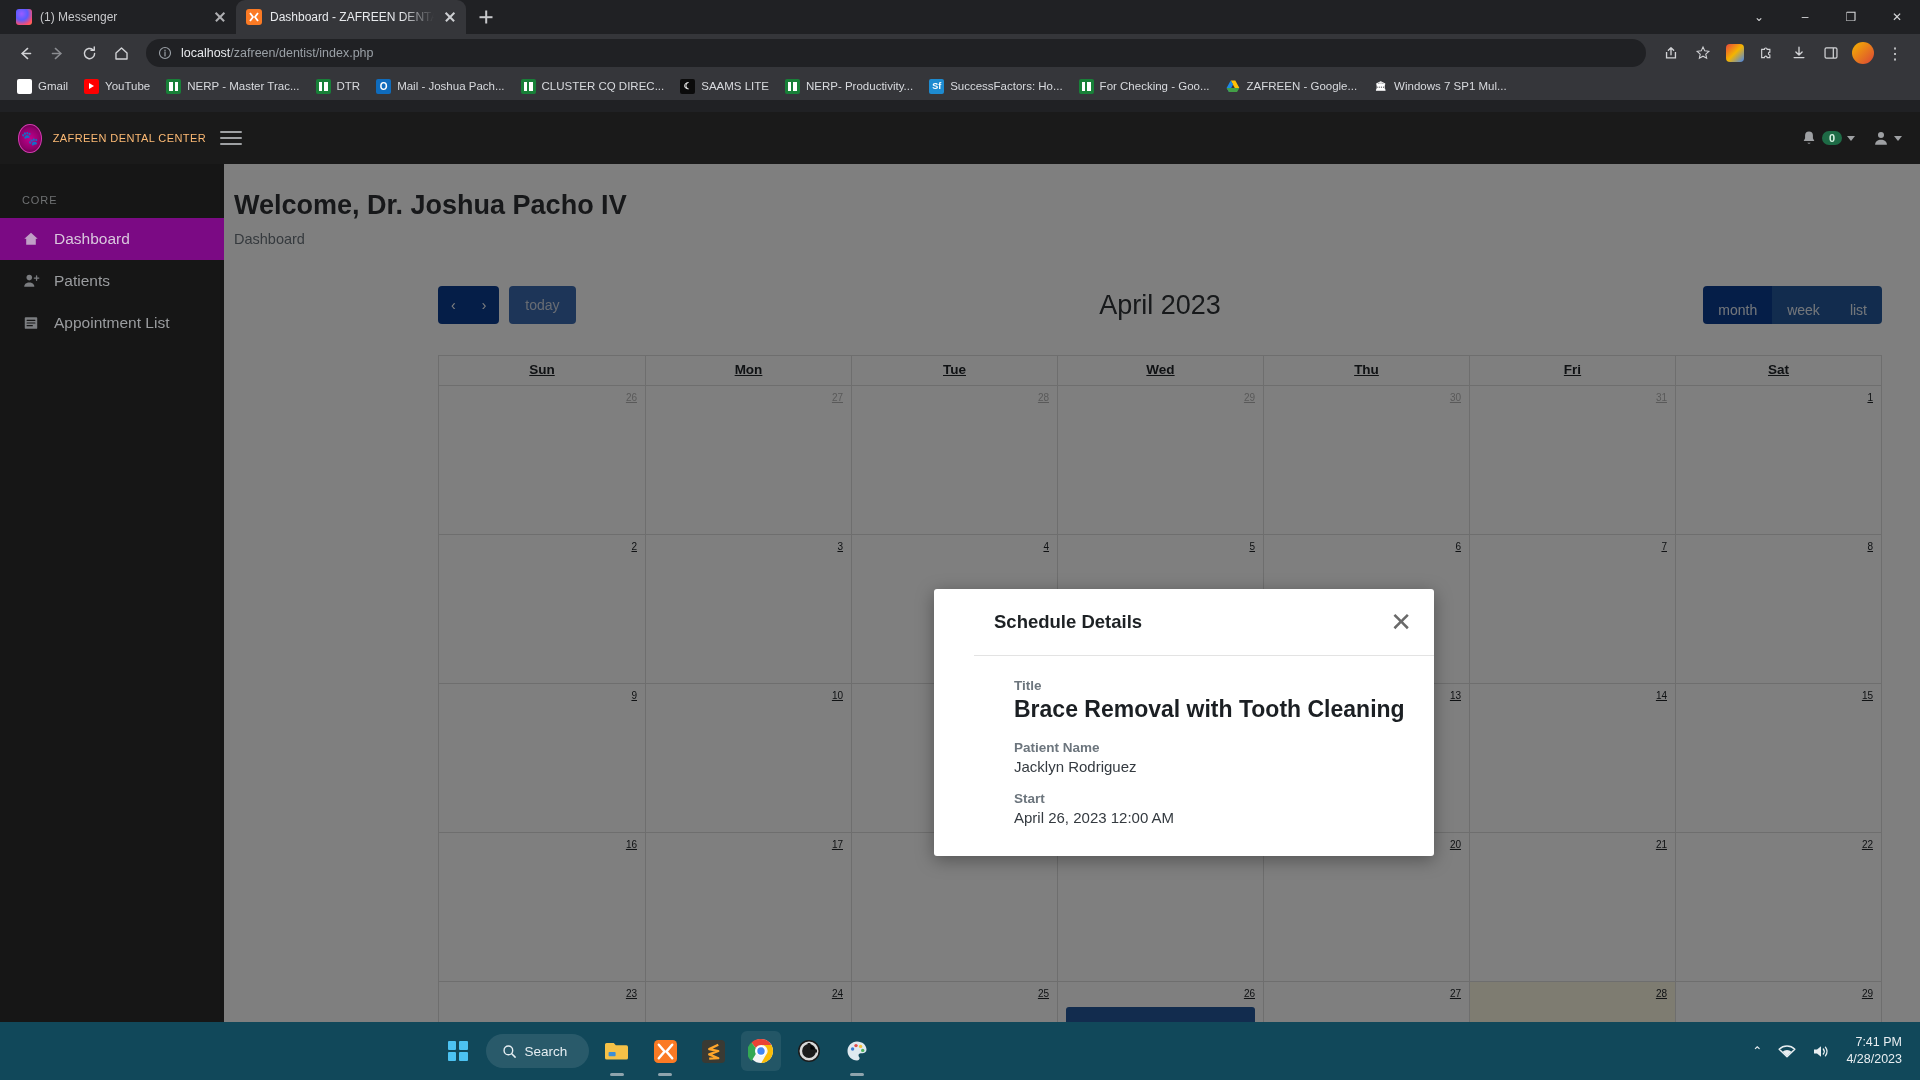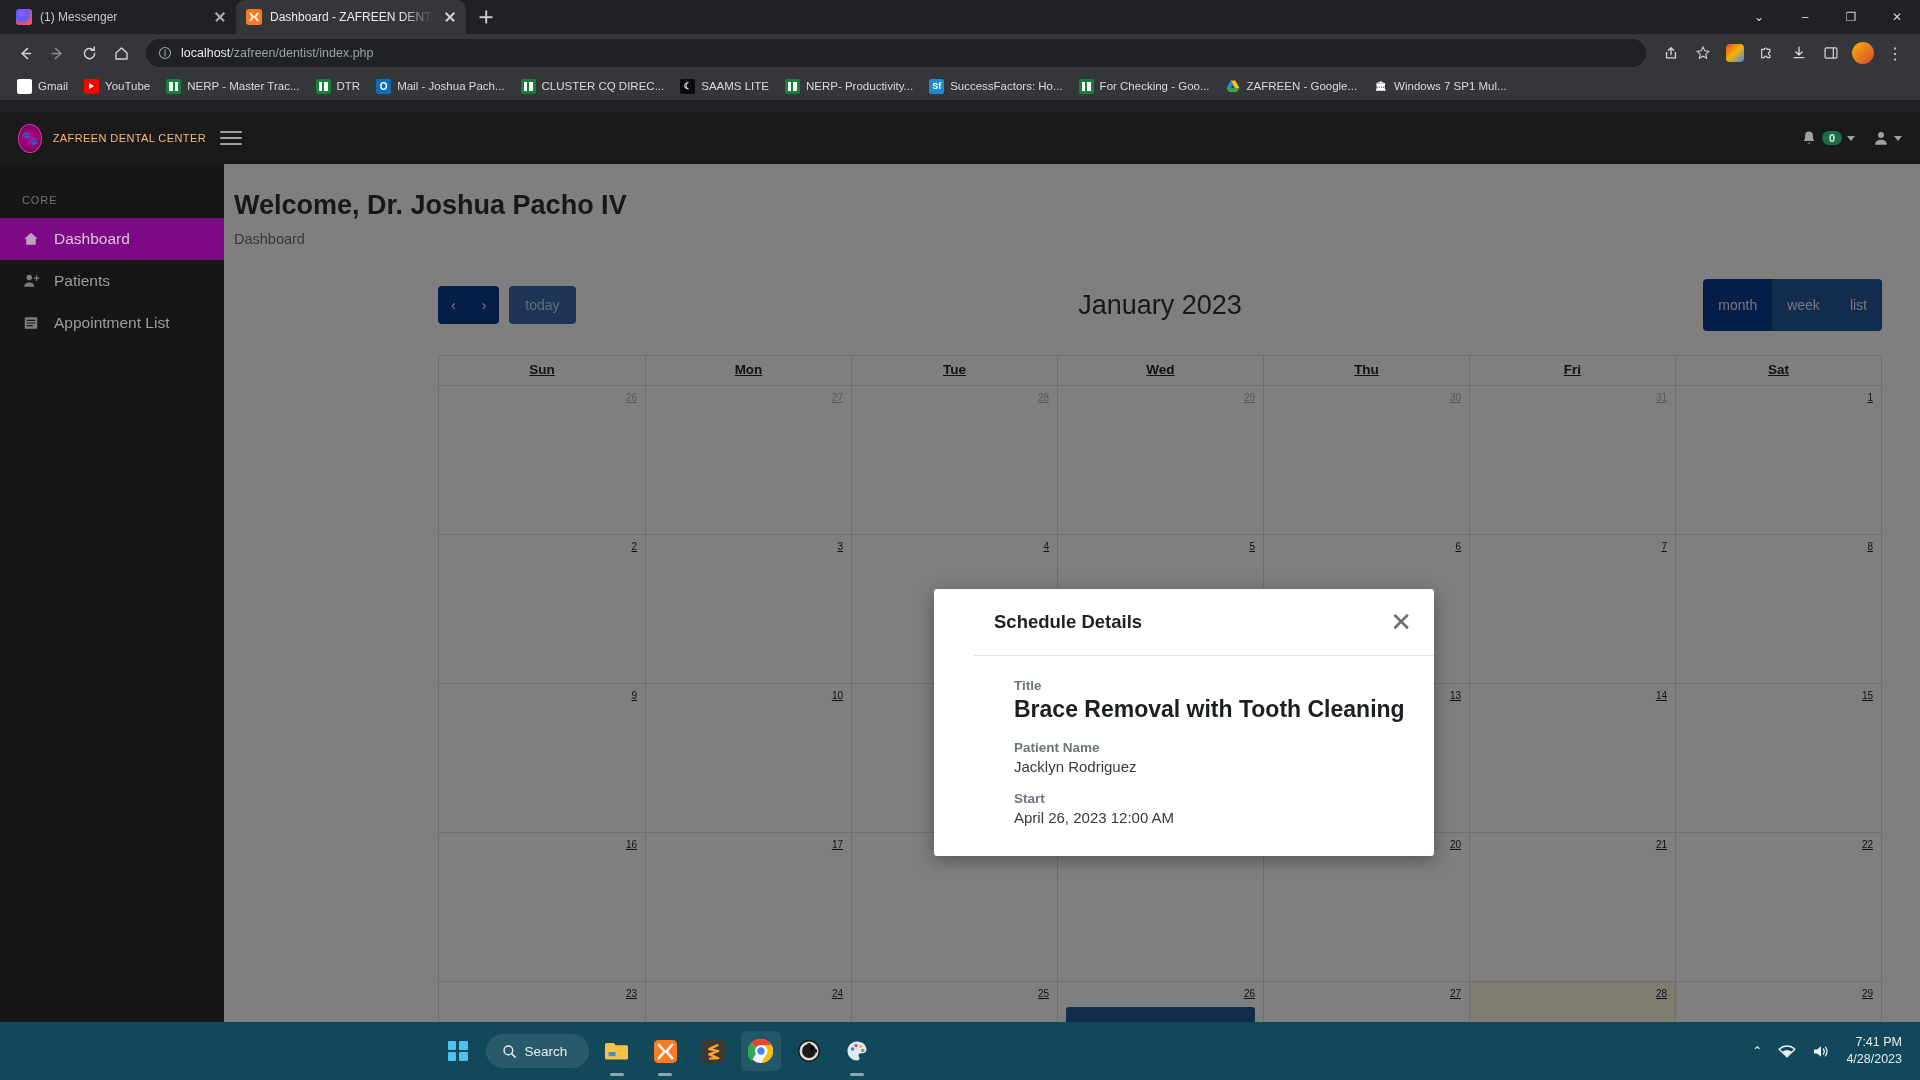--- a/index.html
+++ b/index.html
@@ -159,21 +159,21 @@
     background:#3b6ab0; color:#cfd8e6; border:none; border-radius:4px;
     height: 38px; padding: 0 16px; font-size: 14px; margin-left: 10px;
     font-family:"Liberation Sans",sans-serif;
   }
   .cal-title {
     position: absolute; left: 50%; transform: translateX(-50%);
     font-size: 27px; color: #2f3336; font-weight: 400;
   }
   .view-group { margin-left: auto; display:flex; }
   .view-btn {
-    background:#24599c; color:#e6ecf5; border:none; height:52px; padding:16px 15px;
+    background:#24599c; color:#e6ecf5; border:none; height:38px; padding:16px 15px;
     font-size:14px; font-family:"Liberation Sans",sans-serif;
   }
   .view-btn.active { background:#0b3d91; }
   .view-btn:first-child { border-radius:4px 0 0 4px; }
   .view-btn:last-child { border-radius:0 4px 4px 0; }
 
   .cal-grid { margin-top: 30px; border: 1px solid #dcdcdc; border-bottom: none;}
   .cal-head { display: grid; grid-template-columns: repeat(7,1fr); }
   .cal-head div {
     text-align:center; padding: 6px 0 8px; font-size: 13.5px; font-weight: 700;
@@ -473,21 +473,21 @@
         <div class="welcome">Welcome, Dr. Joshua Pacho IV</div>
         <div class="breadcrumb">Dashboard</div>
 
         <div class="cal-wrap">
           <div class="cal-toolbar">
             <div class="btn-group">
               <button class="fc-btn prev">‹</button>
               <button class="fc-btn next">›</button>
             </div>
             <button class="fc-today">today</button>
-            <div class="cal-title">January 2023</div>
+            <div class="cal-title">April 2023</div>
             <div class="view-group">
               <button class="view-btn active">month</button>
               <button class="view-btn">week</button>
               <button class="view-btn">list</button>
             </div>
           </div>
 
           <div class="cal-grid">
             <div class="cal-head">
               <div>Sun</div>

